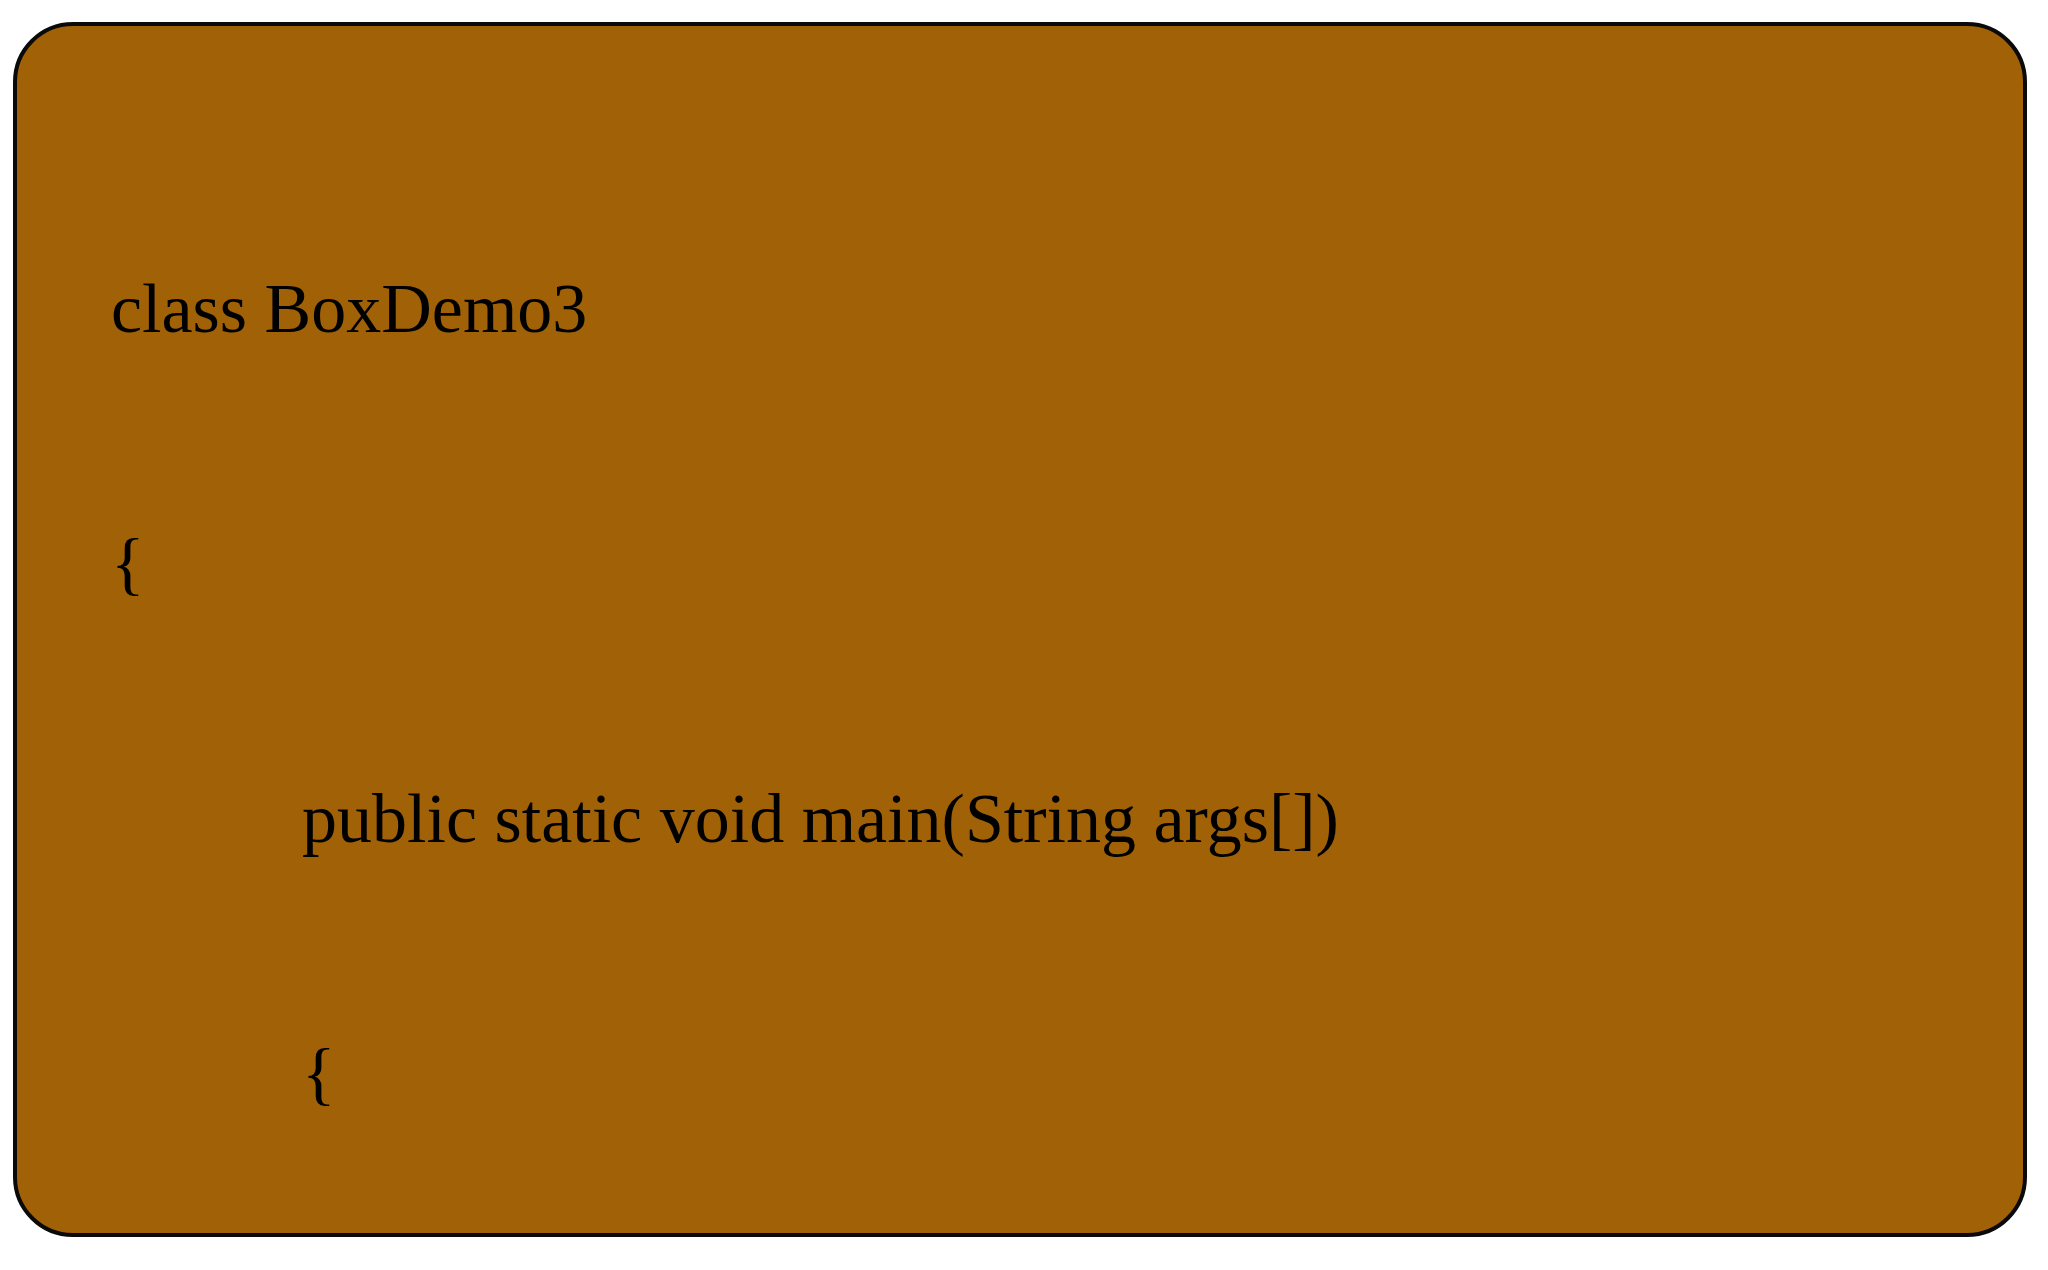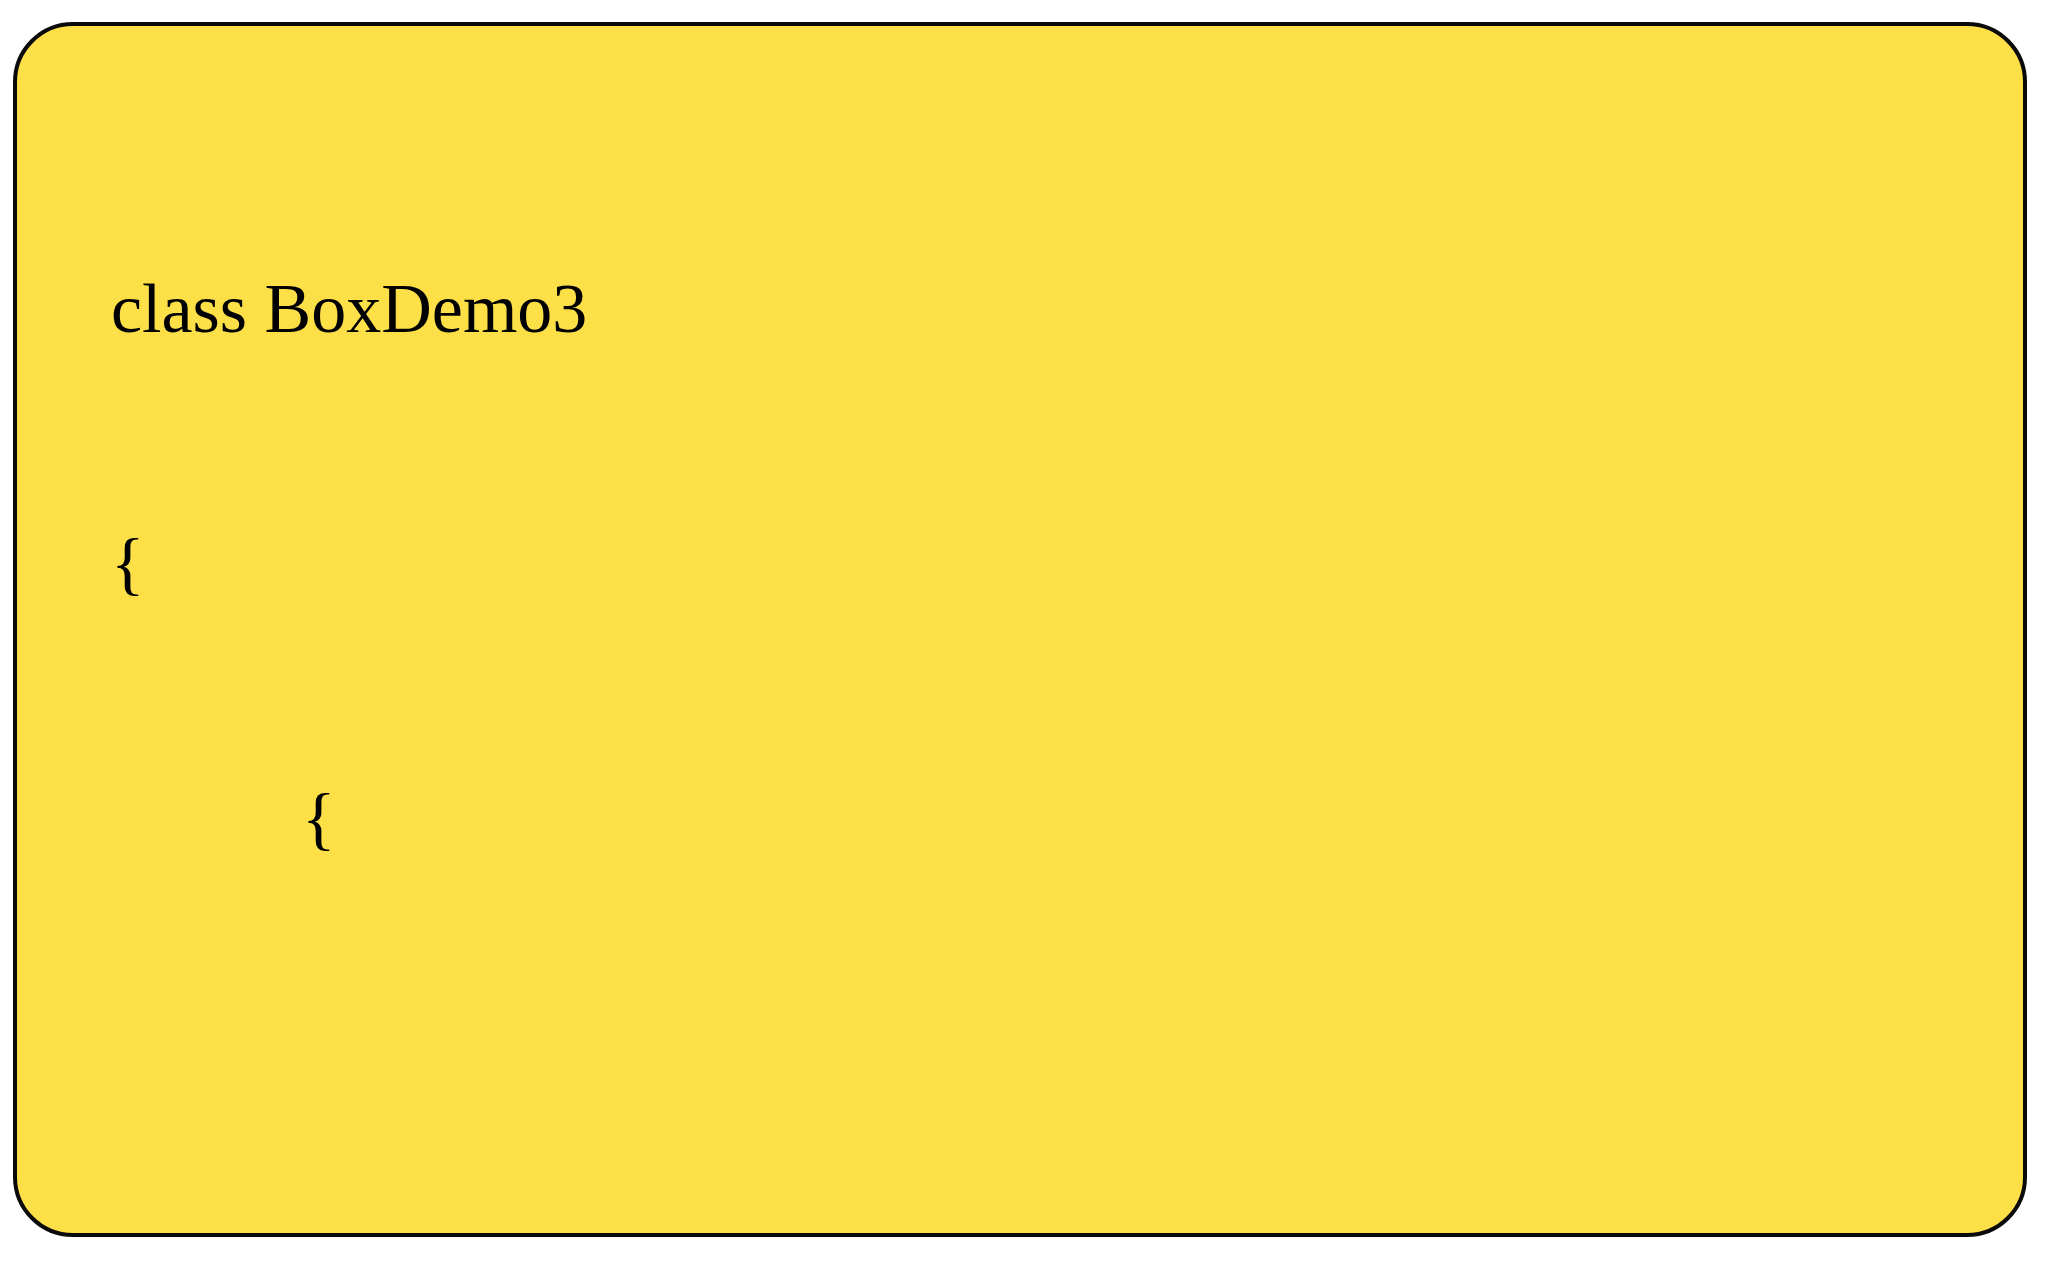--- a/index.html
+++ b/index.html
@@ -17,21 +17,21 @@
     color: #000000;
   }
   .code-box {
     position: absolute;
     left: 13px;
     top: 22px;
     width: 2014px;
     height: 1215px;
     border: 4px solid #0a0a0a;
     border-radius: 60px;
-    background: #fde047;
+    background: #a16207;
     box-sizing: border-box;
   }
   .code {
     position: absolute;
     left: 94px;
     top: 70px;
     font-size: 70px;
     line-height: 85px;
     white-space: pre;
     letter-spacing: 0px;
@@ -43,20 +43,21 @@
   .ind1 { padding-left: 191px; }
 </style>
 </head>
 <body>
 
 <div class="page">
   <div class="code-box">
     <div class="code">
       <div class="line ind0">class BoxDemo3</div>
       <div class="line ind0">{</div>
+      <div class="line ind1">public static void main(String args[])</div>
       <div class="line ind1">{</div>
       
       
       
       
       
       
       
     </div>
   </div>

